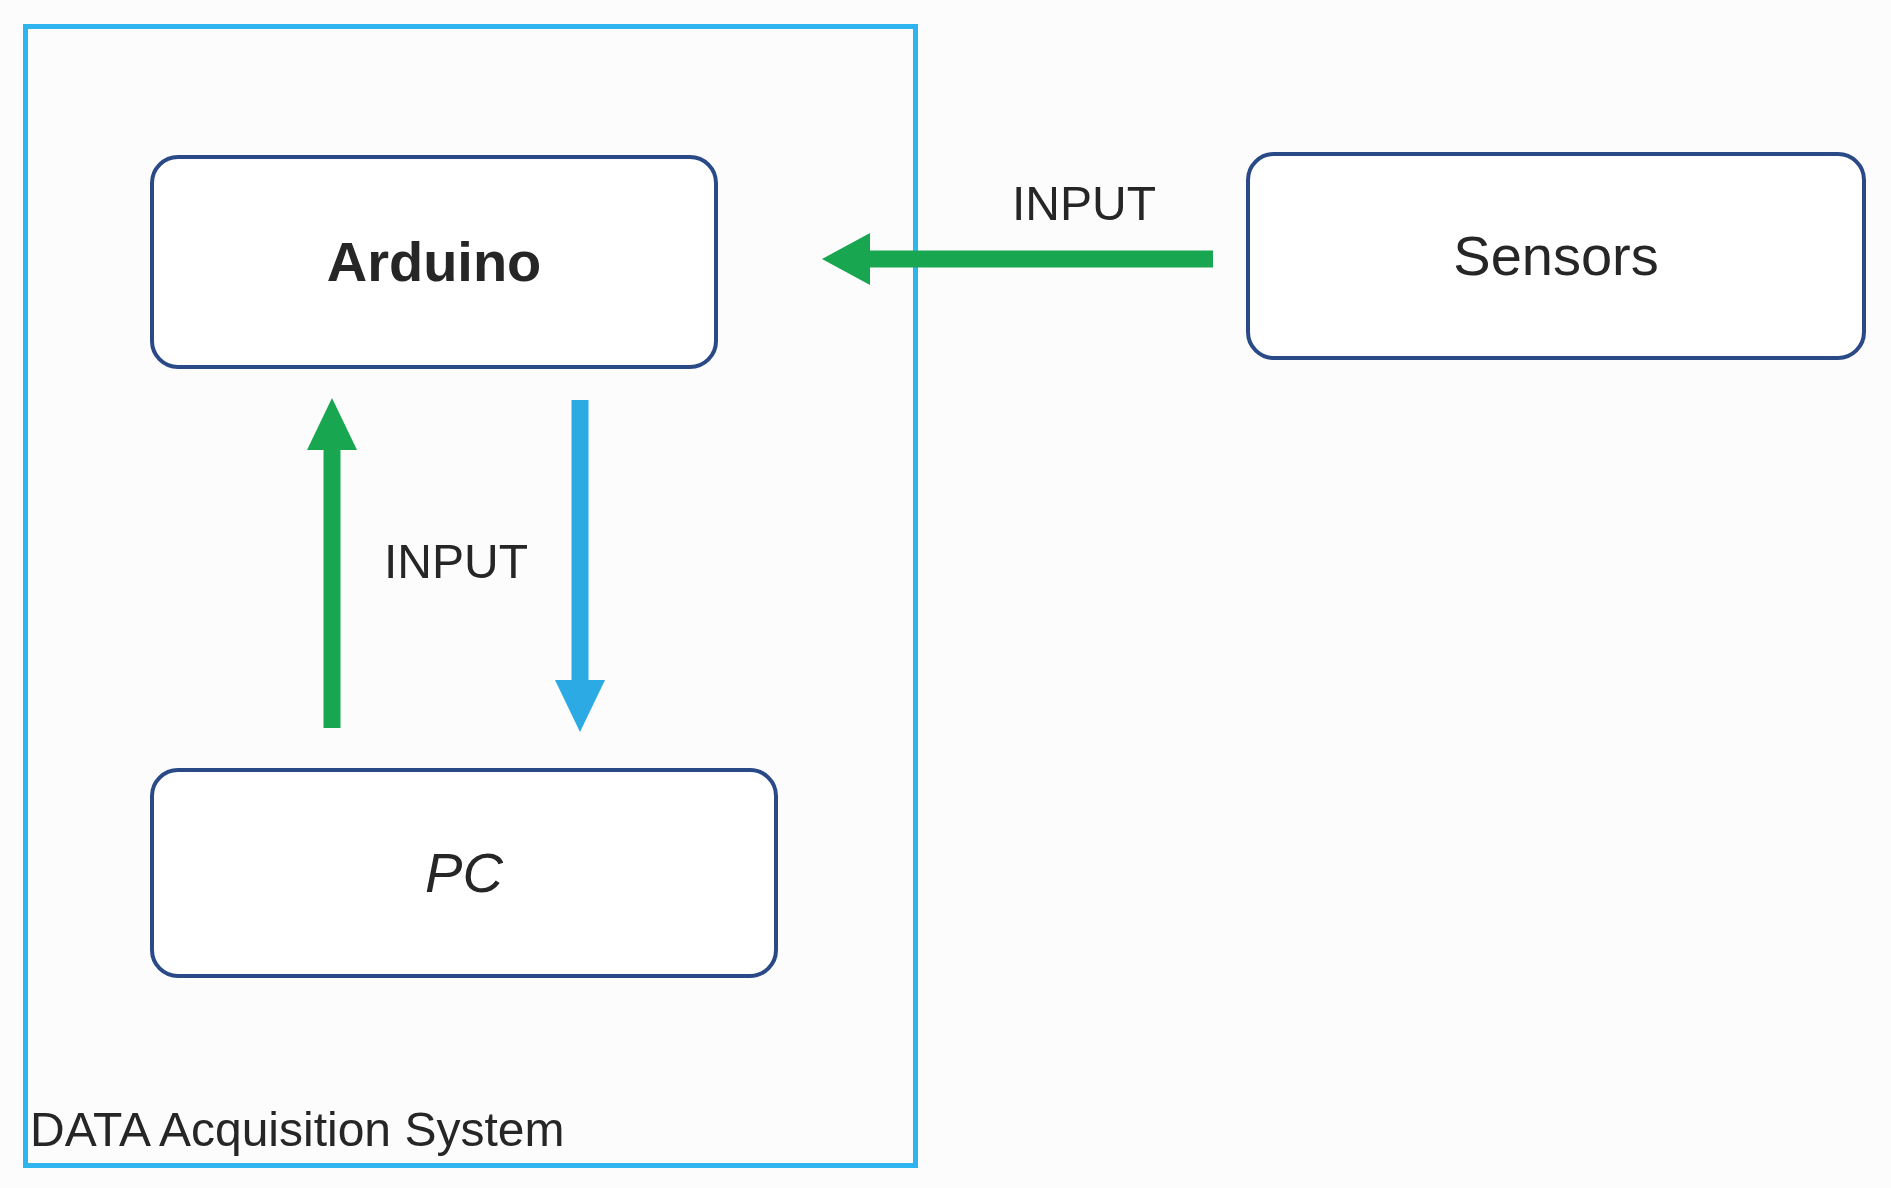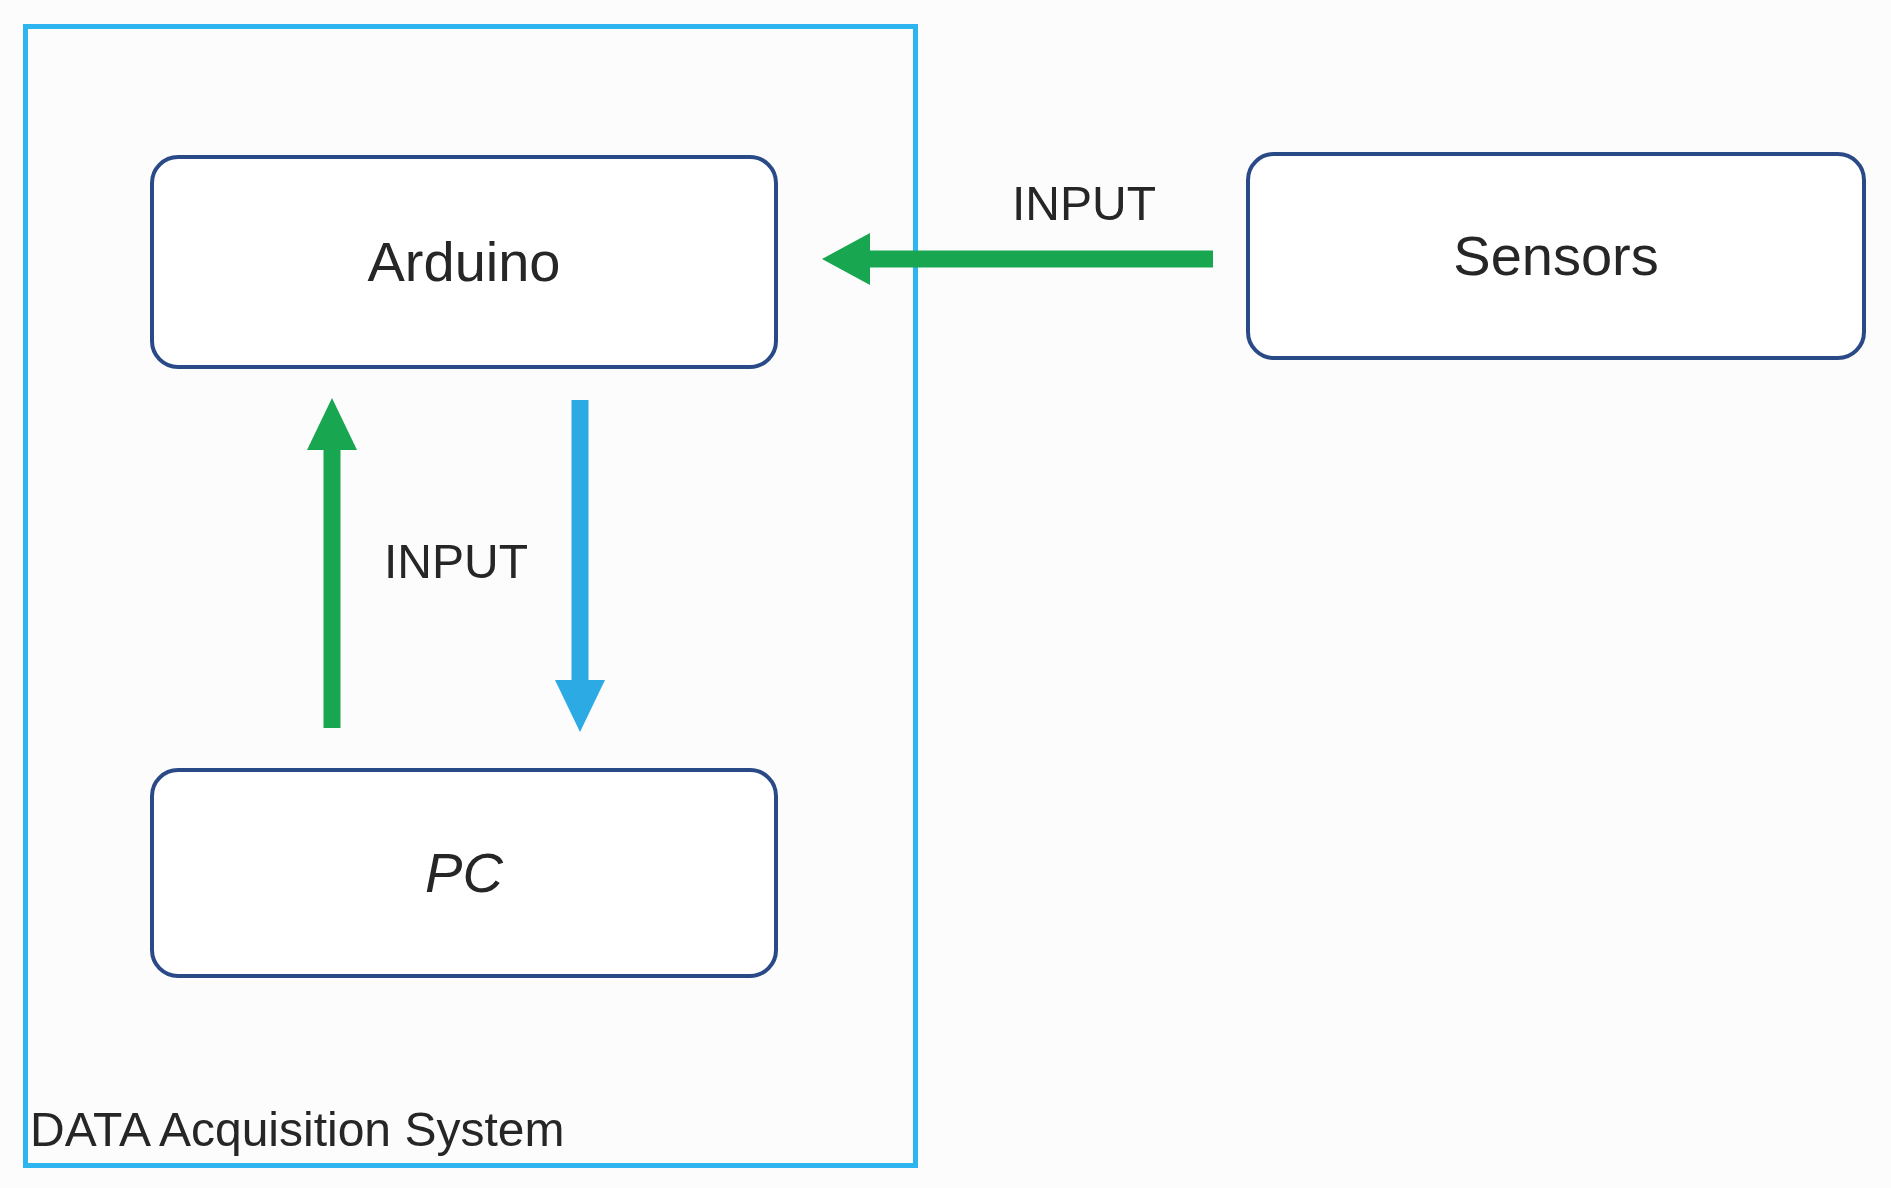--- a/index.html
+++ b/index.html
@@ -41,21 +41,21 @@
     align-items:center;
     justify-content:center;
     z-index:2;
   }
   .node-label{
     font-size:56px;
     line-height:1;
     color:var(--text-color);
     white-space:nowrap;
   }
-  .node-arduino{left:150px;top:155px;width:628px;height:214px;}
+  .node-arduino{left:150px;top:155px;width:568px;height:214px;font-weight:bold;}
   .node-pc{left:150px;top:768px;width:628px;height:210px;font-style:italic;}
   .node-sensors{left:1246px;top:152px;width:620px;height:208px;}
   
   .arrow{
     position:absolute;
     z-index:3;
   }
   .arrow svg{display:block;width:100%;height:100%;}
   .arrow-uart-up{left:307px;top:398px;width:50px;height:330px;}
   .arrow-uart-down{left:555px;top:400px;width:50px;height:332px;}

